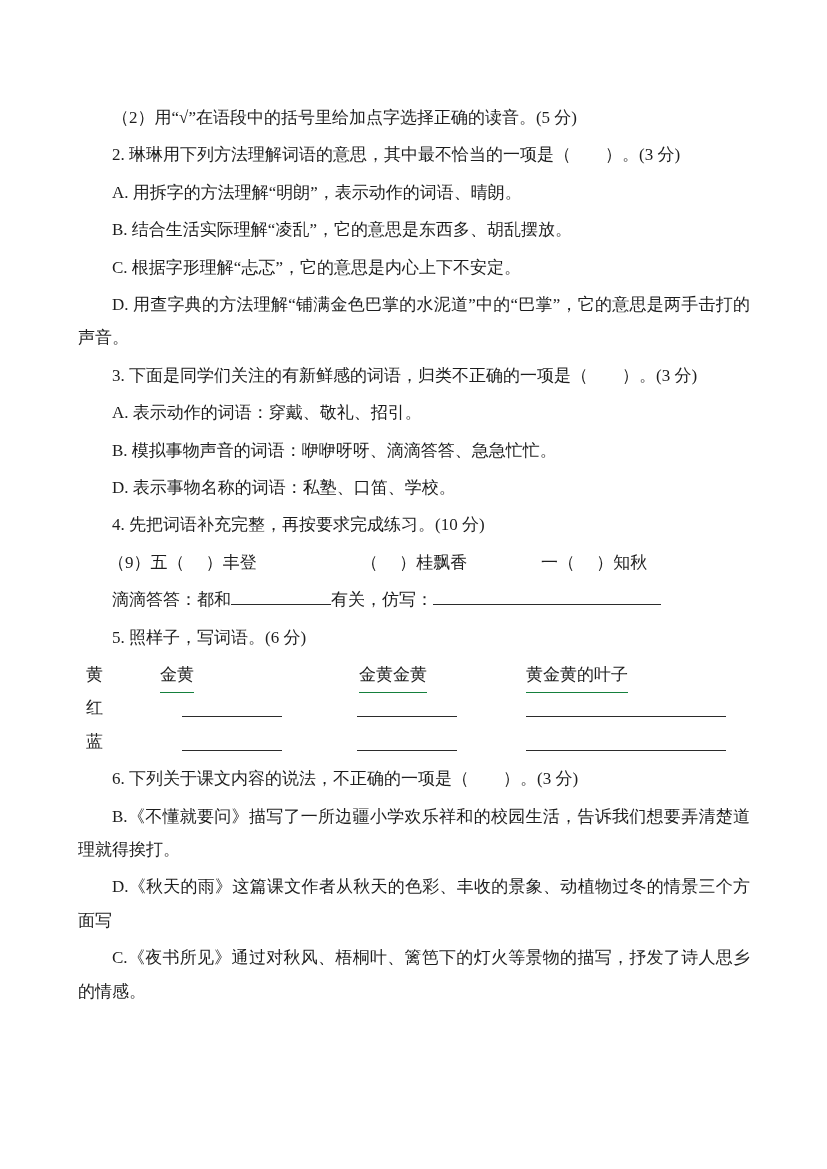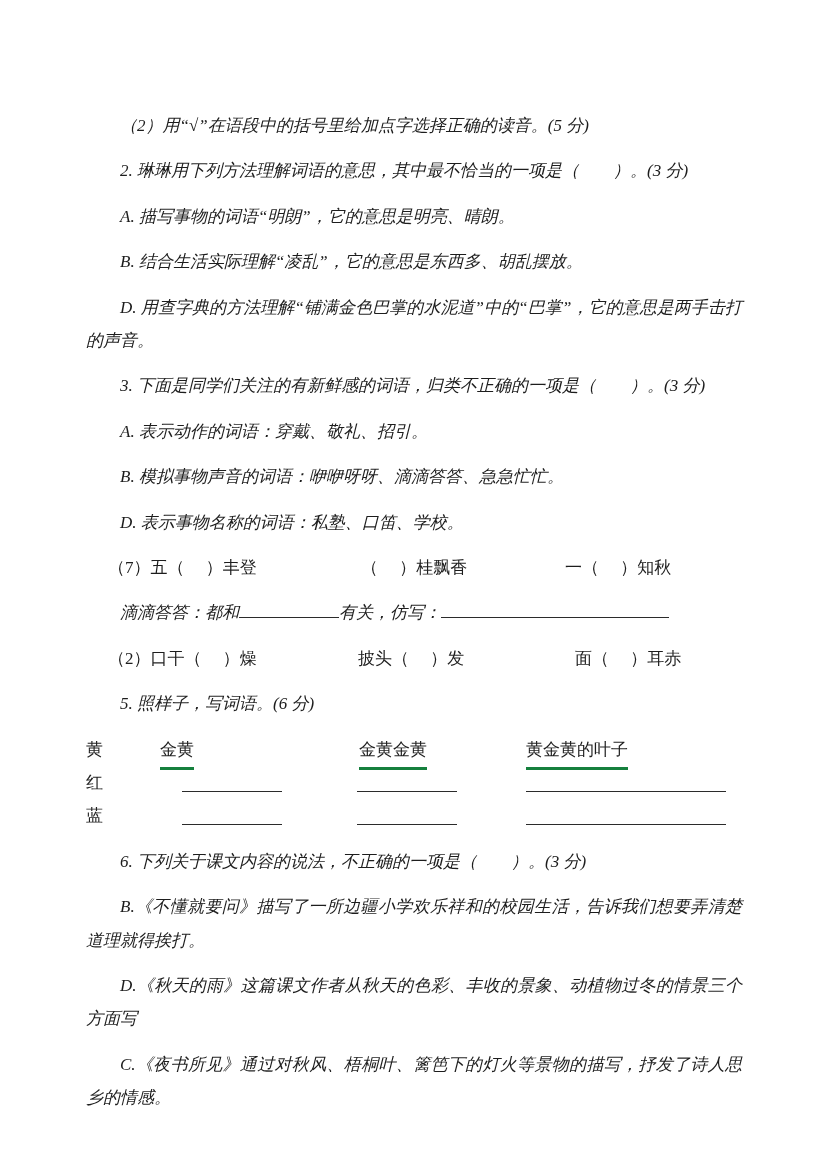--- a/index.html
+++ b/index.html
@@ -7,60 +7,57 @@
     position:relative;
     width:827px;height:1169px;
     background:#ffffff;
     overflow:hidden;
     color:#1d1d1d;
     font-family:"Liberation Serif","DejaVu Serif",serif;
     font-size:17px;
     line-height:33.4px;
   }
   .doc{position:absolute;left:74px;top:97px;width:680px;}
-  .para{margin:12px;text-indent:2em;text-align:justify;font-style:italic;}
+  .para{margin:4px;text-indent:2em;text-align:justify;}
   .line3{position:relative;height:33.4px;}
   .crow{position:relative;height:33.4px;}
   .pos{position:absolute;top:0;white-space:nowrap;}
-  .ul{border-bottom:3px solid #15803d;padding-bottom:1px;}
+  .ul{border-bottom:1px solid #15803d;padding-bottom:1px;}
   .blank{display:inline-block;height:1.12em;border-bottom:1px solid #2b2b2b;vertical-align:baseline;}
   .bpos{position:absolute;top:25px;height:0;border-bottom:1px solid #2b2b2b;}
 </style>
 </head>
 <body>
 
 <div class="page">
   <div class="doc">
 
     <p class="para">（2）用“√”在语段中的括号里给加点字选择正确的读音。(5 分)</p>
 
     <p class="para">2. 琳琳用下列方法理解词语的意思，其中最不恰当的一项是（　　）。(3 分)</p>
-    <p class="para">A. 描写事物的词语“明朗”，它的意思是明亮、晴朗。</p>
+    <p class="para">A. 用拆字的方法理解“明朗”，表示动作的词语、晴朗。</p>
     <p class="para">B. 结合生活实际理解“凌乱”，它的意思是东西多、胡乱摆放。</p>
+    <p class="para">C. 根据字形理解“忐忑”，它的意思是内心上下不安定。</p>
     <p class="para">D. 用查字典的方法理解“铺满金色巴掌的水泥道”中的“巴掌”，它的意思是两手击打的声音。</p>
 
     <p class="para">3. 下面是同学们关注的有新鲜感的词语，归类不正确的一项是（　　）。(3 分)</p>
     <p class="para">A. 表示动作的词语：穿戴、敬礼、招引。</p>
     <p class="para">B. 模拟事物声音的词语：咿咿呀呀、滴滴答答、急急忙忙。</p>
     <p class="para">D. 表示事物名称的词语：私塾、口笛、学校。</p>
 
+    <p class="para">4. 先把词语补充完整，再按要求完成练习。(10 分)</p>
 
     <div class="line3">
-      <span class="pos" style="left:34px">（7）五（　 ）丰登</span>
+      <span class="pos" style="left:34px">（9）五（　 ）丰登</span>
       <span class="pos" style="left:287px">（　 ）桂飘香</span>
-      <span class="pos" style="left:491px">一（　 ）知秋</span>
+      <span class="pos" style="left:467px">一（　 ）知秋</span>
     </div>
 
     <p class="para"><span>滴滴答答：都和</span><span class="blank" style="width:100px"></span><span>有关，仿写：</span><span class="blank" style="width:228px"></span></p>
 
-    <div class="line3">
-      <span class="pos" style="left:34px">（2）口干（　 ）燥</span>
-      <span class="pos" style="left:284px">披头（　 ）发</span>
-      <span class="pos" style="left:501px">面（　 ）耳赤</span>
-    </div>
 
 
     <p class="para">5. 照样子，写词语。(6 分)</p>
 
     <div class="crow">
       <span class="pos" style="left:12px">黄</span>
       <span class="pos ul" style="left:86px">金黄</span>
       <span class="pos ul" style="left:285px">金黄金黄</span>
       <span class="pos ul" style="left:452px">黄金黄的叶子</span>
     </div>

